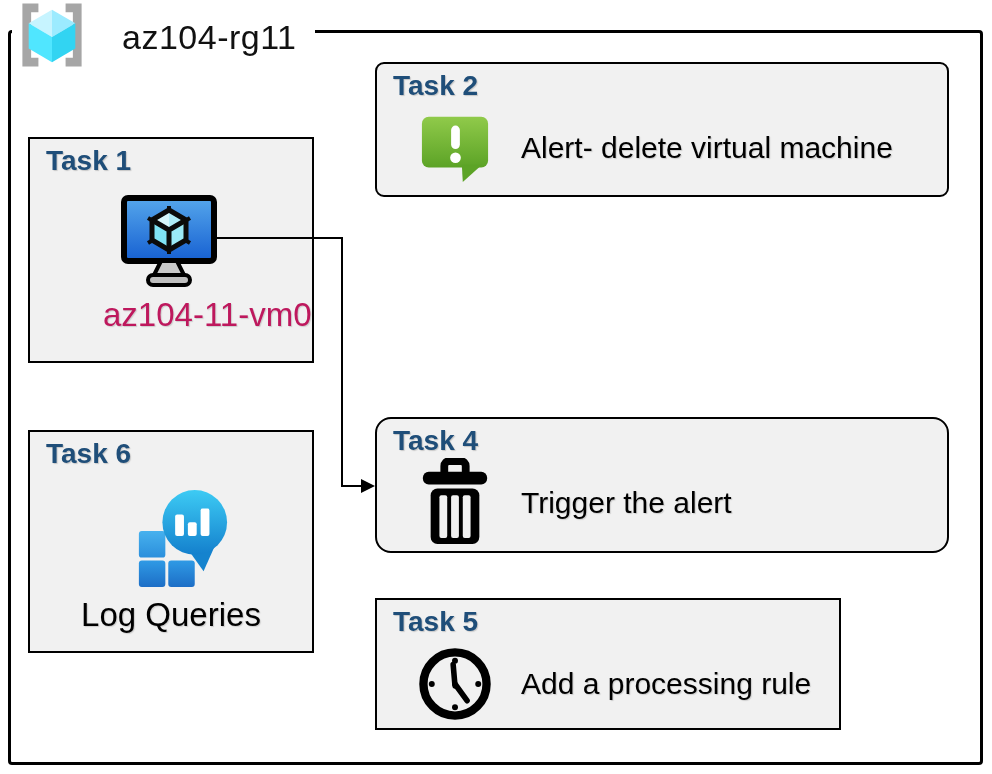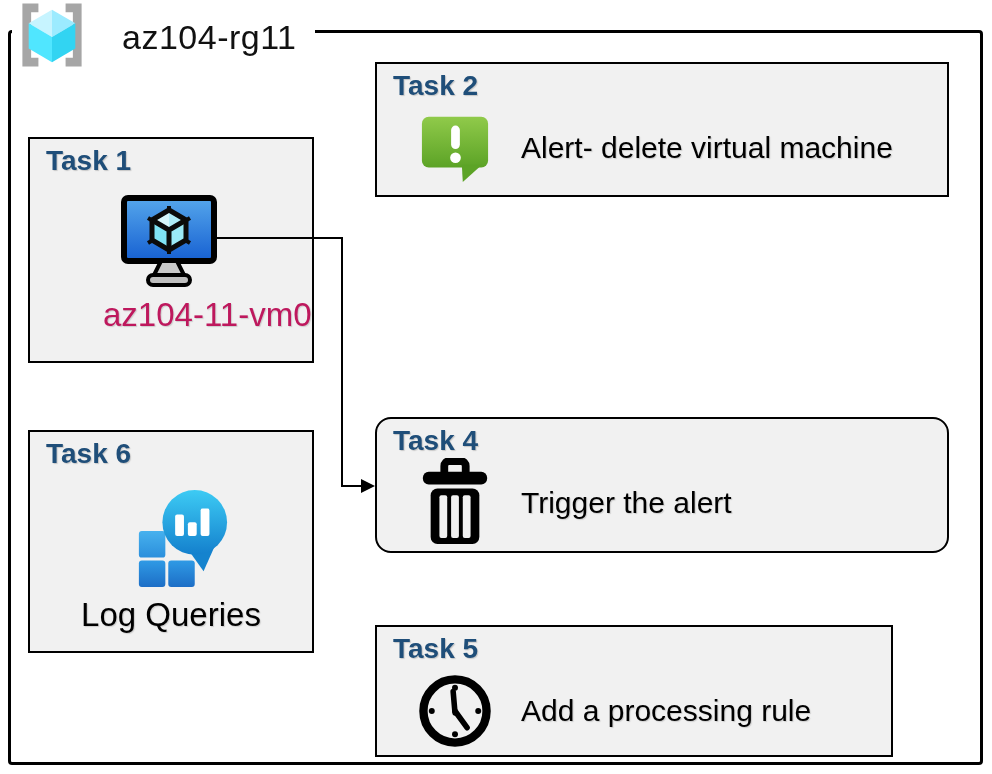--- a/index.html
+++ b/index.html
@@ -20,24 +20,24 @@
   .rg-title { font-size:34px; color:#111; letter-spacing:0.5px; }
   .task-box {
     position:absolute; background:#f1f1f1; border:2px solid #000; z-index:1;
   }
   .task-title {
     position:absolute; left:16px; top:6px; font-size:28px; font-weight:bold;
     color:#1F4E79; text-shadow:1px 1px 1px rgba(120,120,120,0.35);
   }
   #task1 { left:28px; top:137px; width:286px; height:226px; }
   #task6 { left:28px; top:430px; width:286px; height:223px; }
-  #task2 { left:375px; top:62px;  width:574px; height:135px; }
+  #task2 { left:375px; top:62px;  width:574px; height:135px;border-radius:9px; }
   #task3 { left:375px; top:240px; width:574px; height:131px; }
   #task4 { left:375px; top:417px; width:574px; height:136px;border-radius:16px; }
-  #task5 { left:375px; top:625px; width:518px; height:132px;text-align:center; }
+  #task5 { left:375px; top:598px; width:466px; height:132px;text-align:center; }
   .task-row {
     position:absolute; left:32px; top:40px; height:88px; right:16px;
     display:flex; align-items:center; gap:20px;
   }
   .icon-cell { width:92px; display:flex; justify-content:center; align-items:center; flex:0 0 92px; }
   .task-label {
     font-size:30px; color:#000; white-space:nowrap;
     text-shadow:1px 1px 1px rgba(120,120,120,0.3);
   }
   .vm-icon-wrap  { position:absolute; left:89px;  top:55px;  width:100px; height:96px; }

